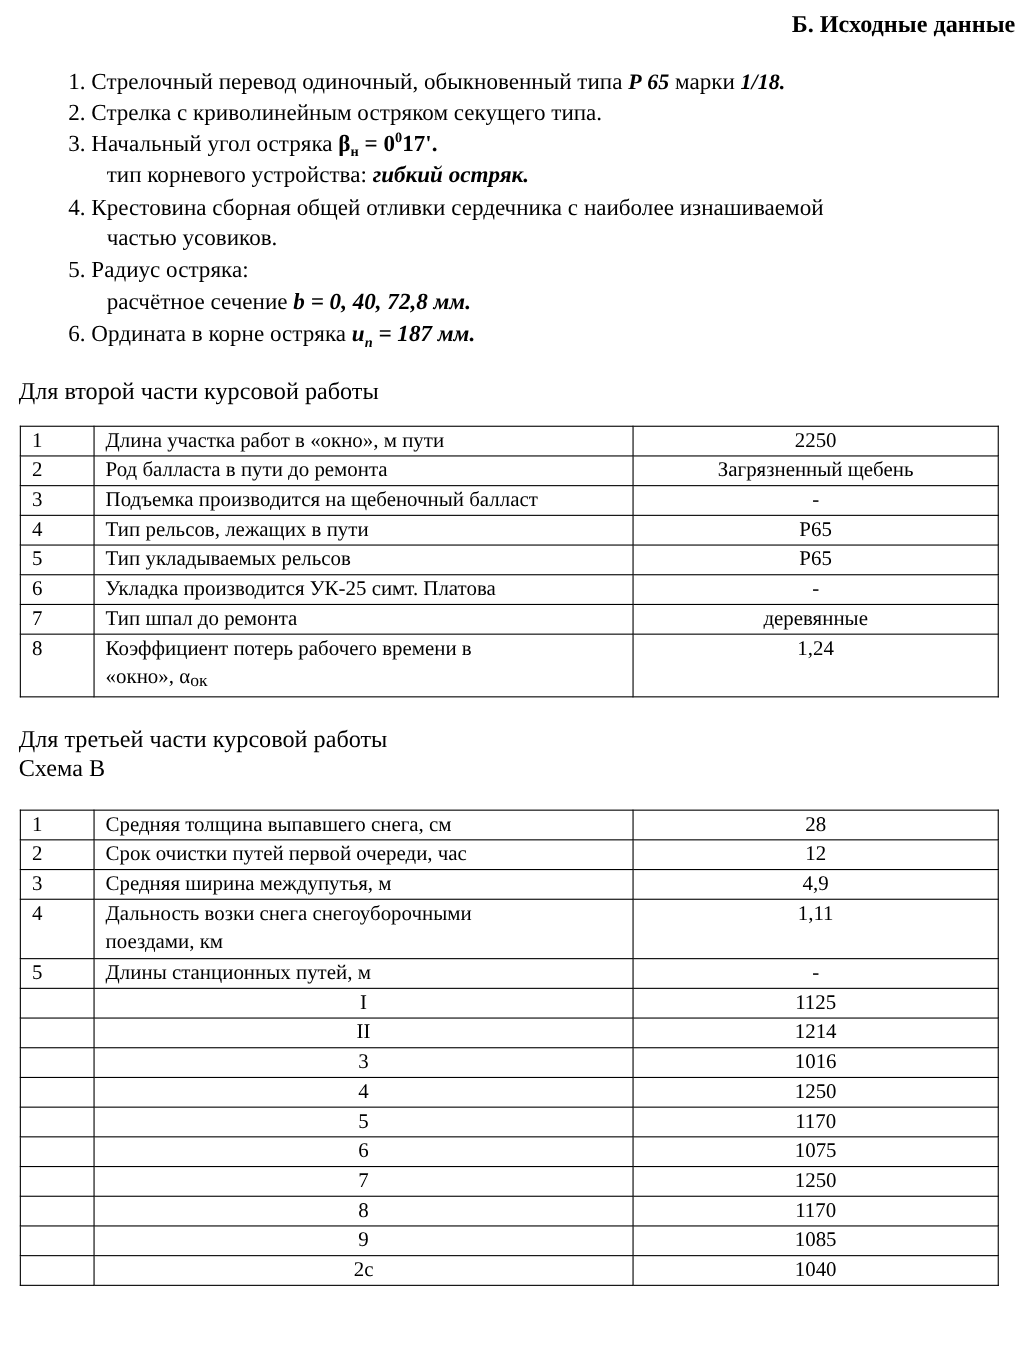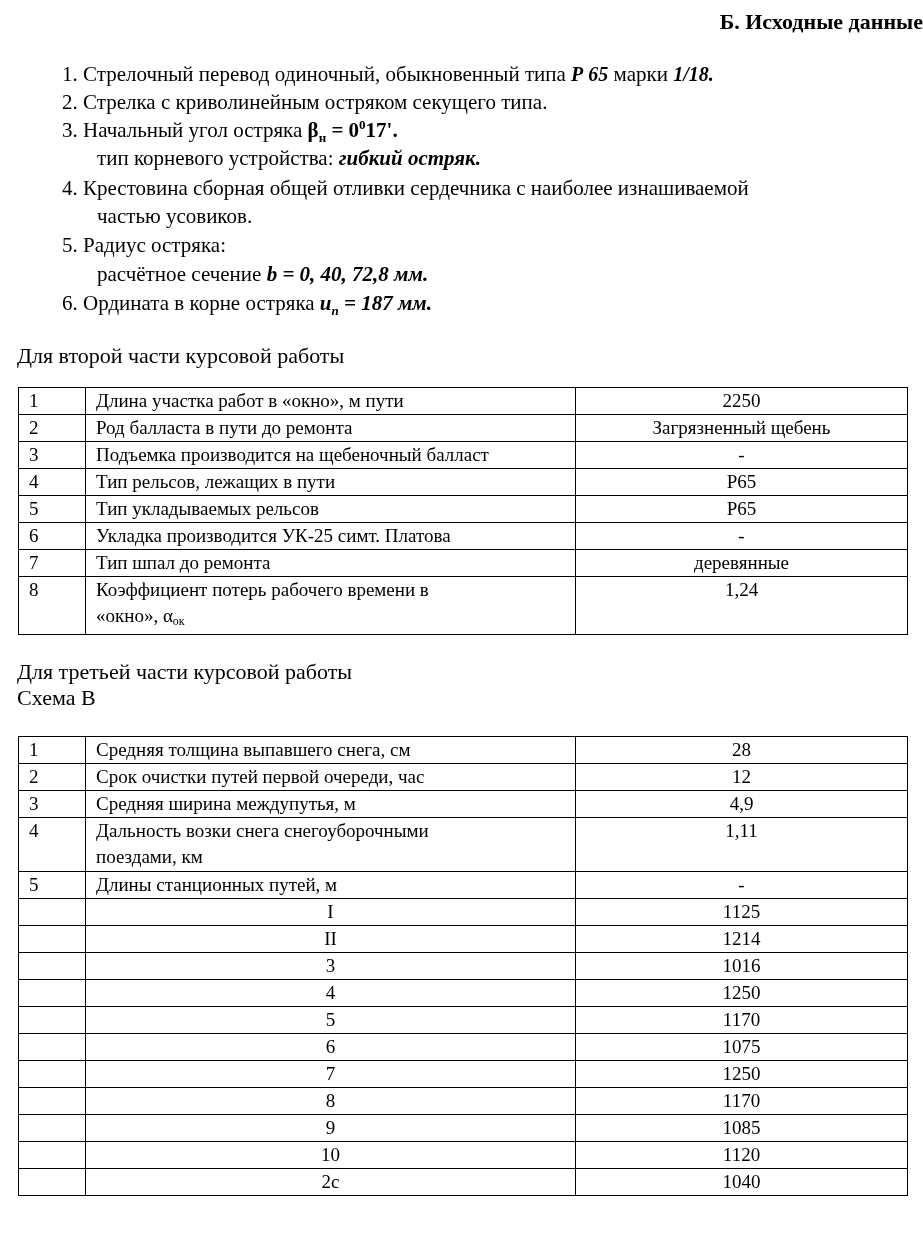--- a/index.html
+++ b/index.html
@@ -28,21 +28,21 @@
   }
   table.grid td {
     border: 1.5px solid #000; padding: 0 0 0 10px; vertical-align: top;
     height: 26px; line-height: 26px;
   }
   table.grid td.num { width: 56px; }
   table.grid td.desc { width: 479px; }
   table.grid td.val { text-align: center; padding-left: 0; }
   table.grid td.sub-label { text-align: center; padding-left: 0; }
   table.grid tr.tall td { height: 53px; }
-  .subidx { font-size: 12px; vertical-align: -3px; }
+  .subidx { font-size: 16px; vertical-align: -3px; }
 </style>
 </head>
 <body>
 
 <div class="title">Б. Исходные данные</div>
 
 <div class="item" style="top:60px">
   <span>1.</span>
   <span>Стрелочный перевод одиночный, обыкновенный типа</span>
   <span class="bi big">Р 65</span>
@@ -211,22 +211,17 @@
         <td class="sub-label">8</td>
         <td class="val">1170</td>
       </tr>
     <tr>
         <td class="num"></td>
         <td class="sub-label">9</td>
         <td class="val">1085</td>
       </tr>
     <tr>
         <td class="num"></td>
-        <td class="sub-label">10</td>
-        <td class="val">1120</td>
-      </tr>
-    <tr>
-        <td class="num"></td>
         <td class="sub-label">2с</td>
         <td class="val">1040</td>
       </tr>
   </tbody>
 </table>
 
 </body></html>

